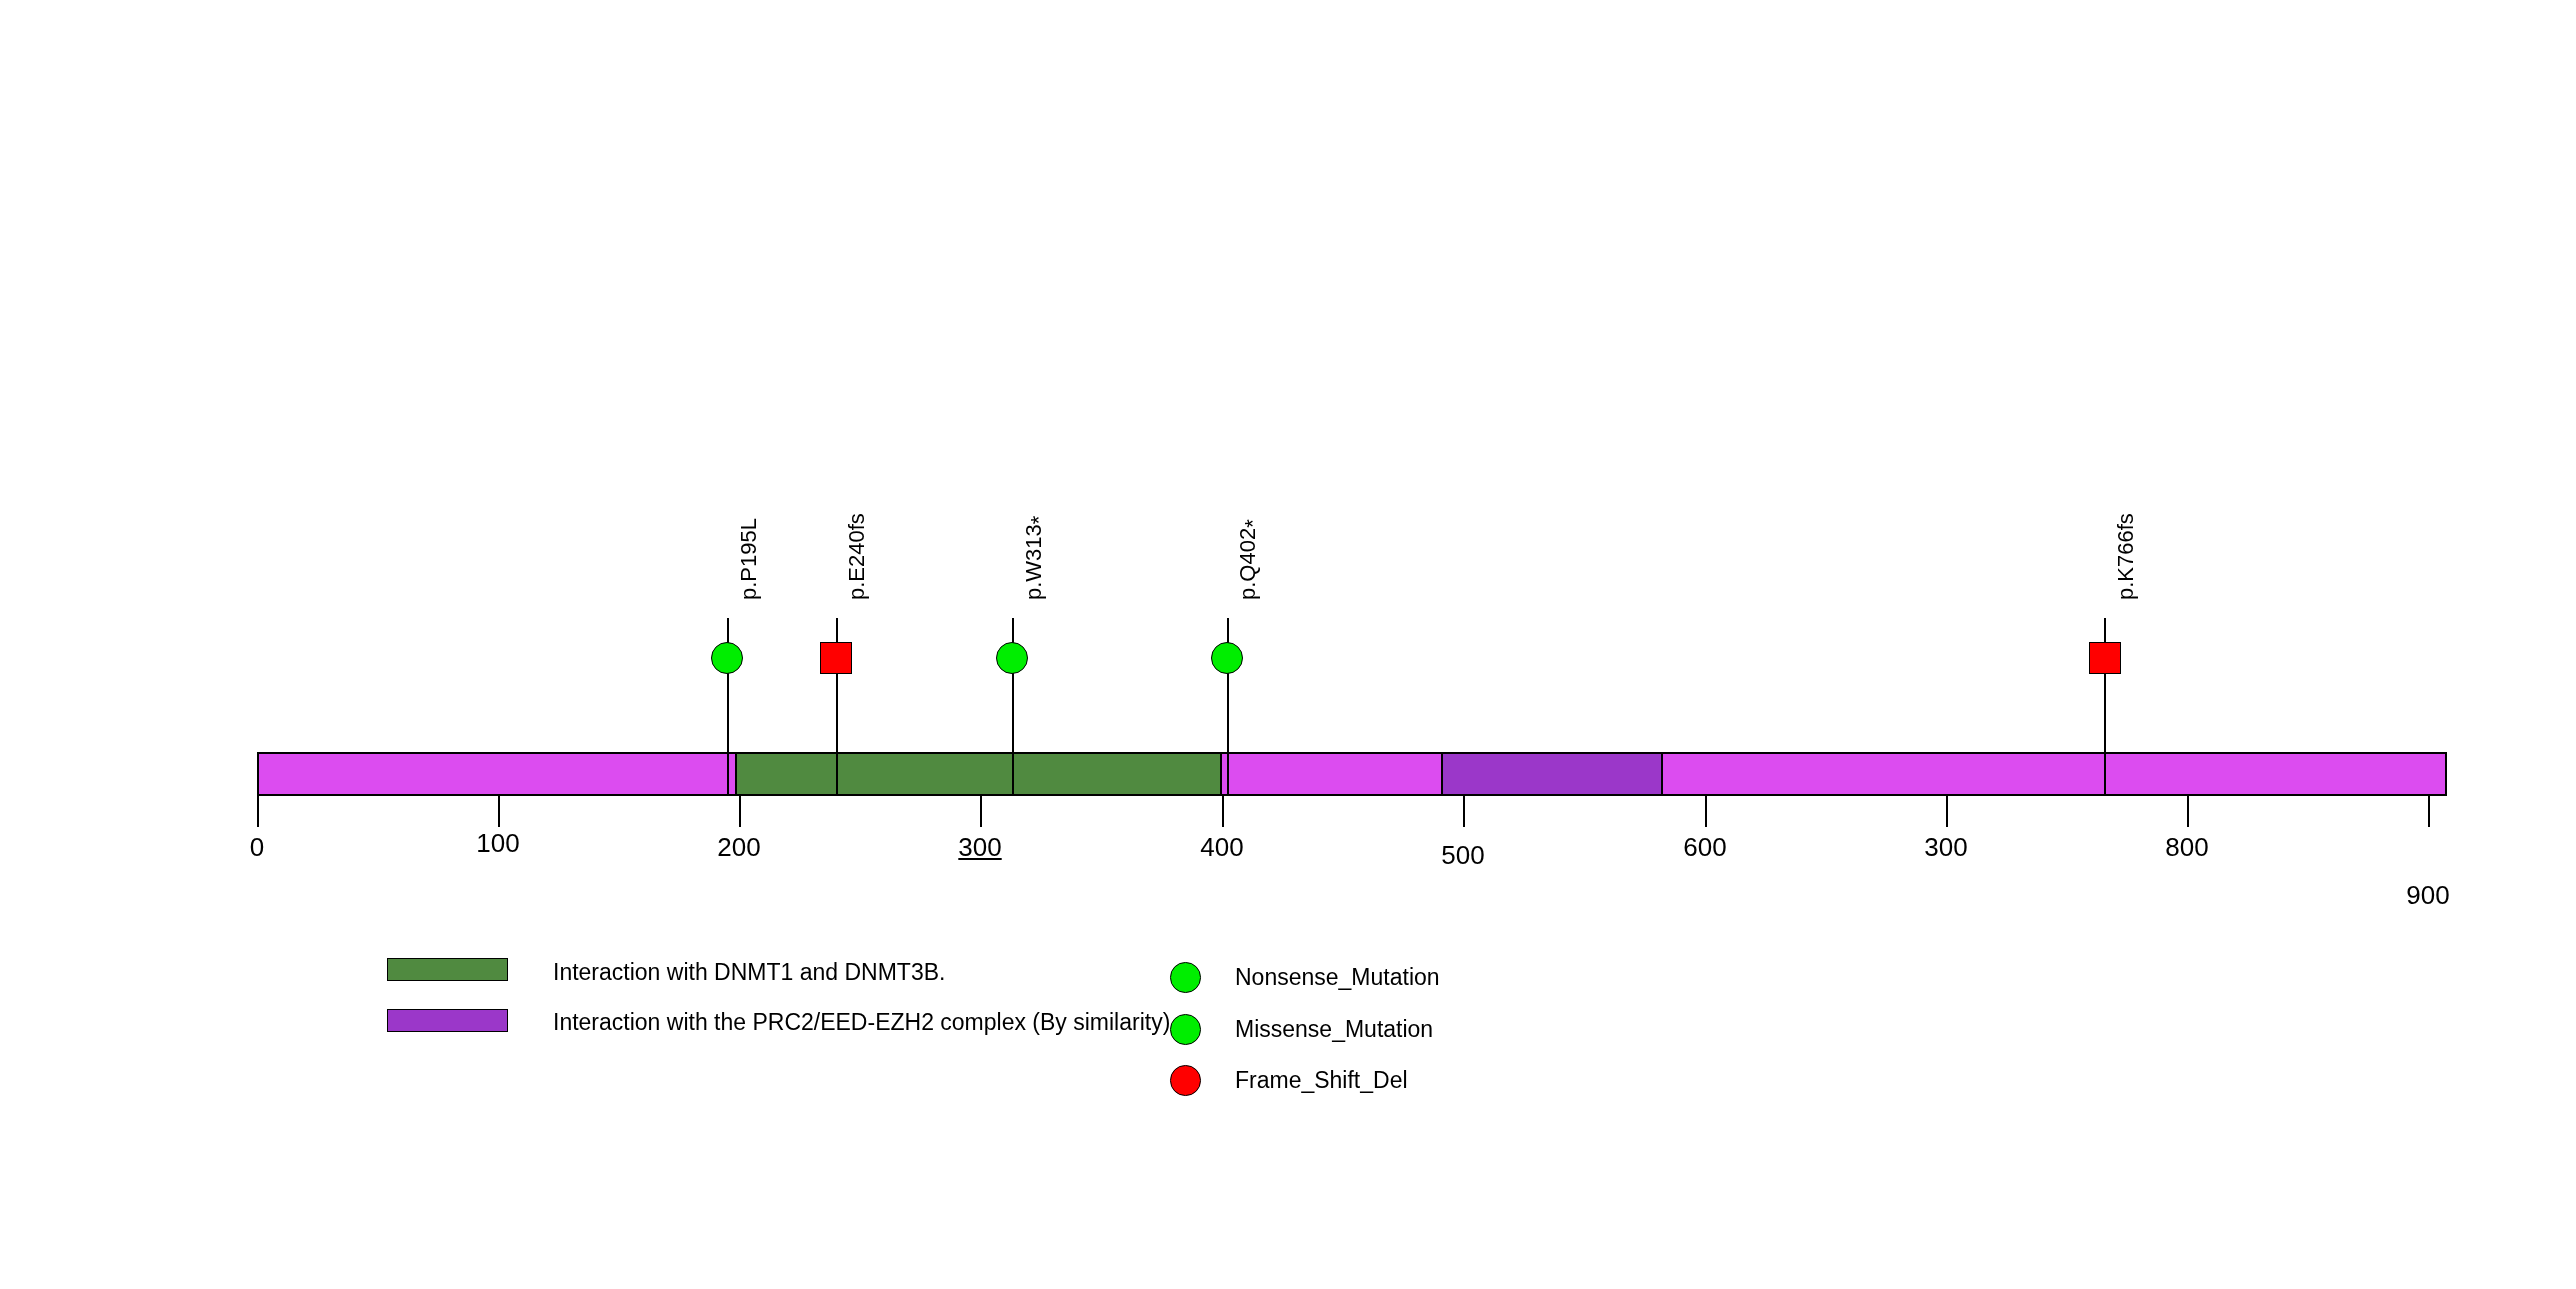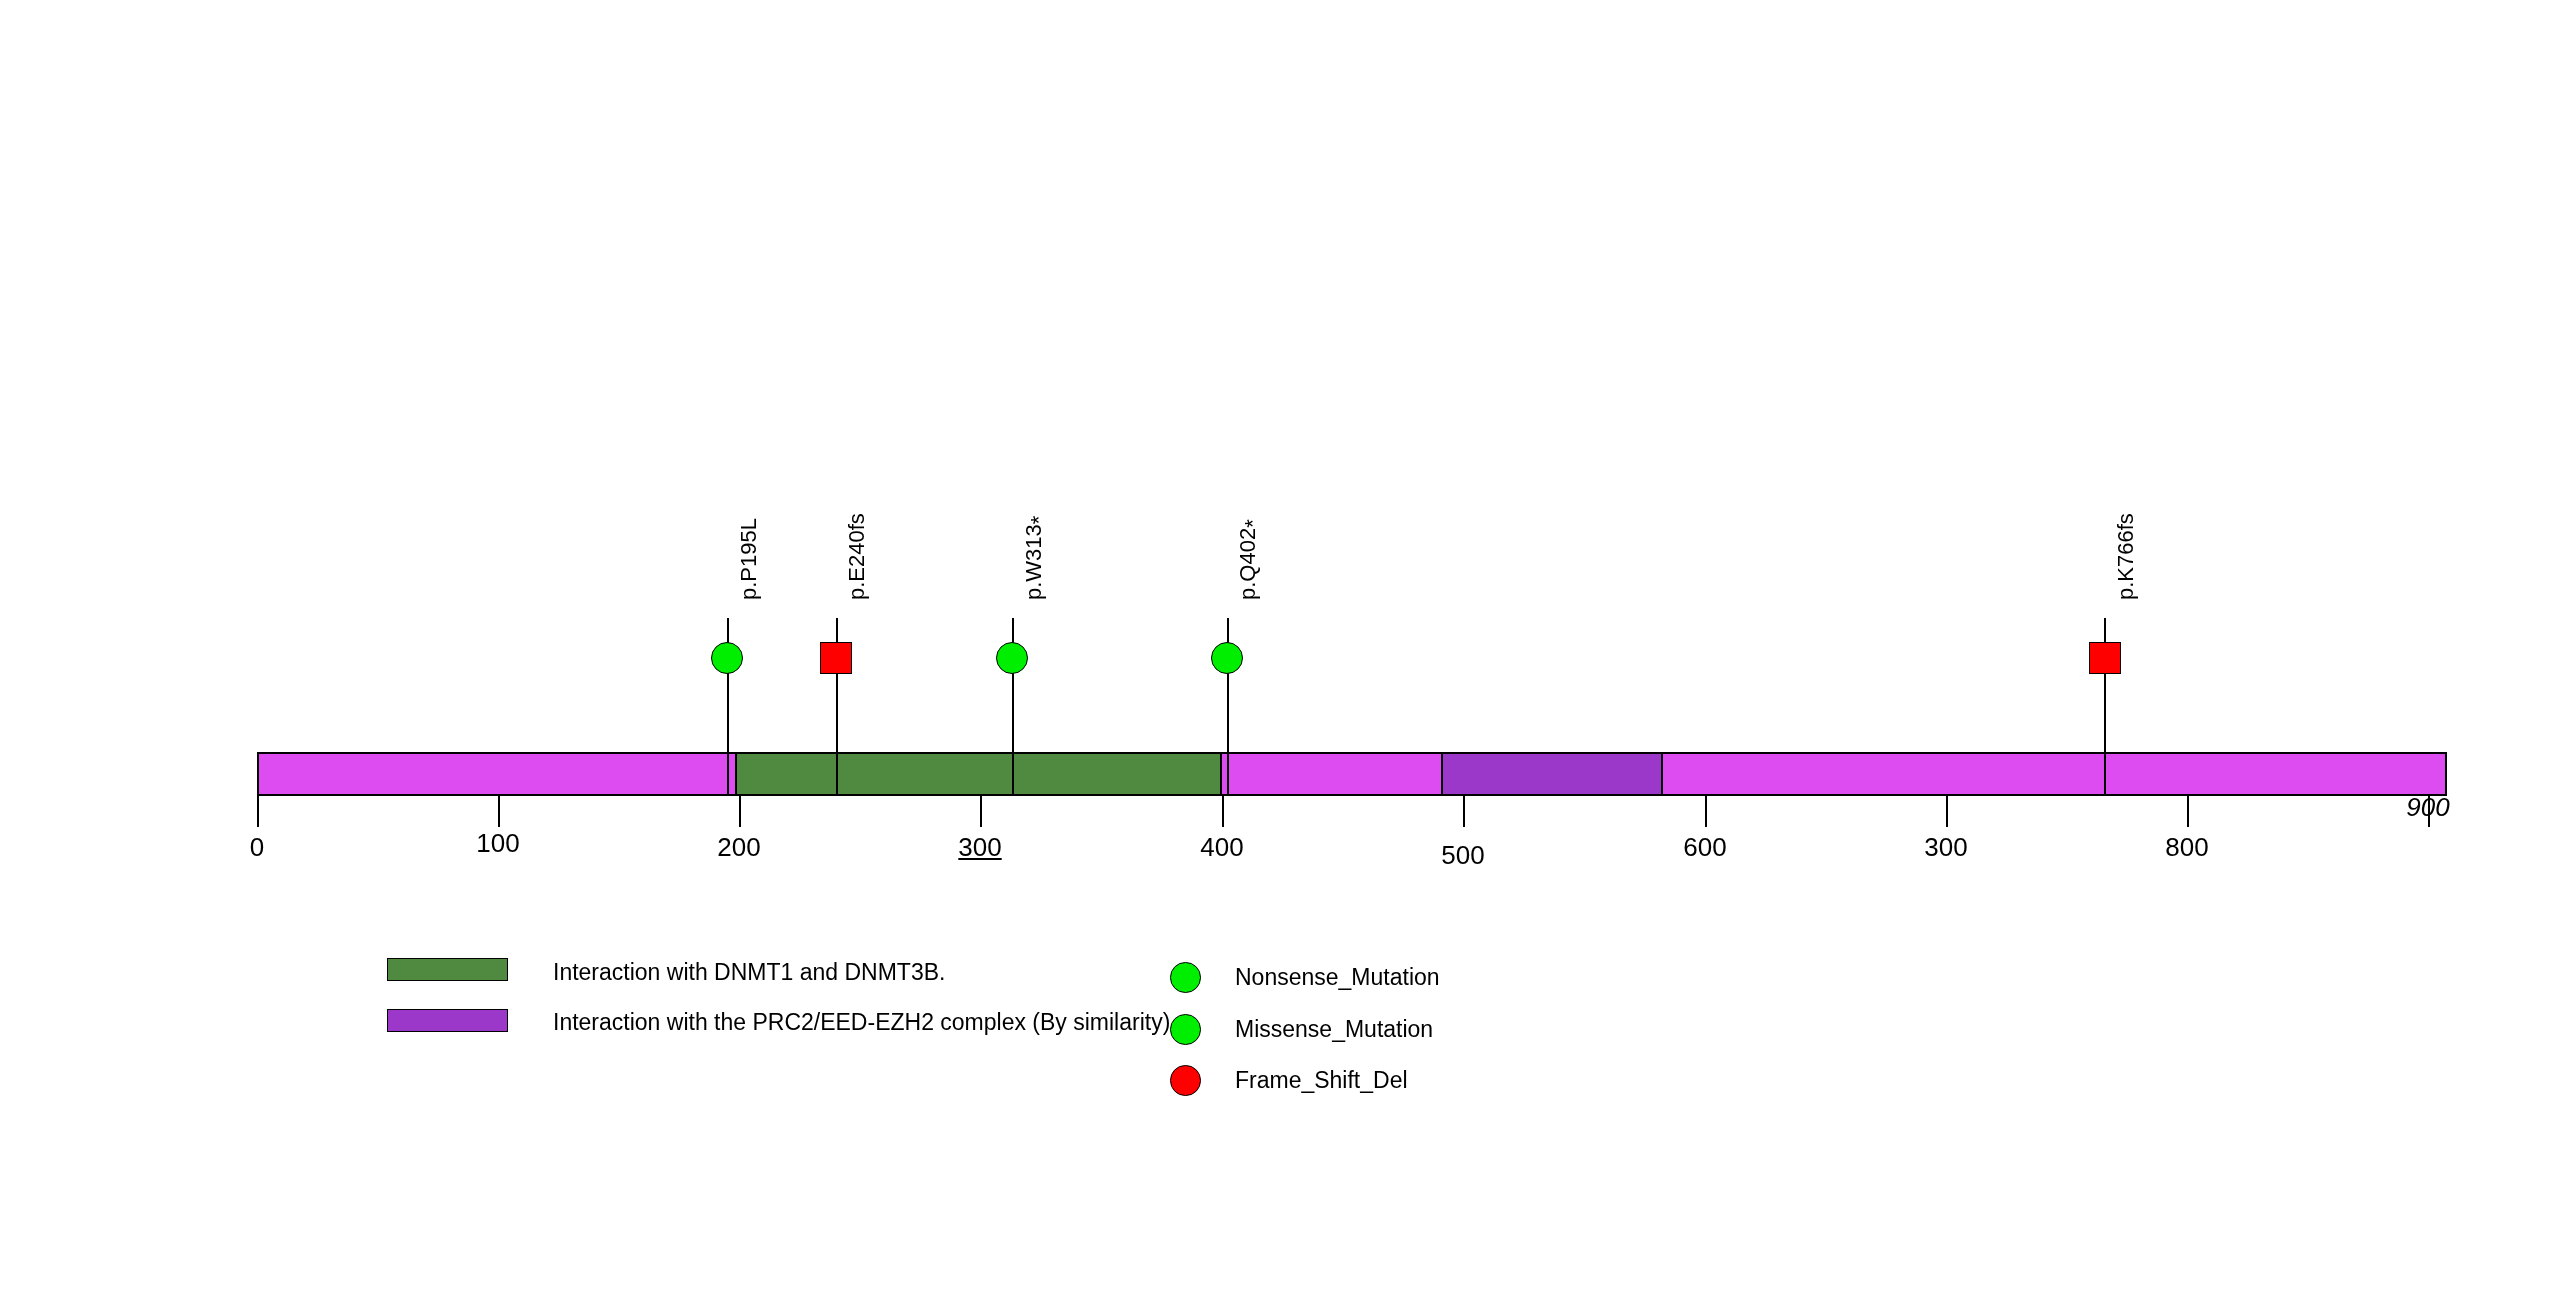--- a/index.html
+++ b/index.html
@@ -114,21 +114,21 @@
     <div class="tick-num" style="left: 1222px; top: 832px; text-align: right;">400</div>
     <div class="axis-line" style="left: 1463px; top: 796px; width: 1.5px; height: 30.5px;"></div>
     <div class="tick-num" style="left: 1463px; top: 840px;">500</div>
     <div class="axis-line" style="left: 1705px; top: 796px; width: 1.5px; height: 30.5px;"></div>
     <div class="tick-num" style="left: 1705px; top: 832px;">600</div>
     <div class="axis-line" style="left: 1946px; top: 796px; width: 1.5px; height: 30.5px;"></div>
     <div class="tick-num" style="left: 1946px; top: 832px;">300</div>
     <div class="axis-line" style="left: 2187px; top: 796px; width: 1.5px; height: 30.5px;"></div>
     <div class="tick-num" style="left: 2187px; top: 832px;">800</div>
     <div class="axis-line" style="left: 2428px; top: 796px; width: 1.5px; height: 30.5px;"></div>
-    <div class="tick-num" style="left: 2428px; top: 792px; font-style: italic;">900</div>
+    <div class="tick-num" style="left: 2428px; top: 880px;">900</div>
     <div class="stem" style="left: 727px; top: 618px; height: 178px;"></div>
     <div class="marker-circle" style="left: 711px; top: 642px; width: 32px; height: 32px; background: rgb(0, 238, 0);"></div>
     <div class="mut-label" style="left: 736px; top: 600px;">p.P195L</div>
     <div class="stem" style="left: 836px; top: 618px; height: 178px;"></div>
     <div class="marker-square" style="left: 820px; top: 642px; width: 32px; height: 32px; background: rgb(255, 0, 0);"></div>
     <div class="mut-label" style="left: 844px; top: 600px;">p.E240fs</div>
     <div class="stem" style="left: 1012px; top: 618px; height: 178px;"></div>
     <div class="marker-circle" style="left: 996px; top: 642px; width: 32px; height: 32px; background: rgb(0, 238, 0);"></div>
     <div class="mut-label" style="left: 1021px; top: 600px;"><span>p.W313</span><span class="star">*</span></div>
     <div class="stem" style="left: 1227px; top: 618px; height: 178px;"></div>

